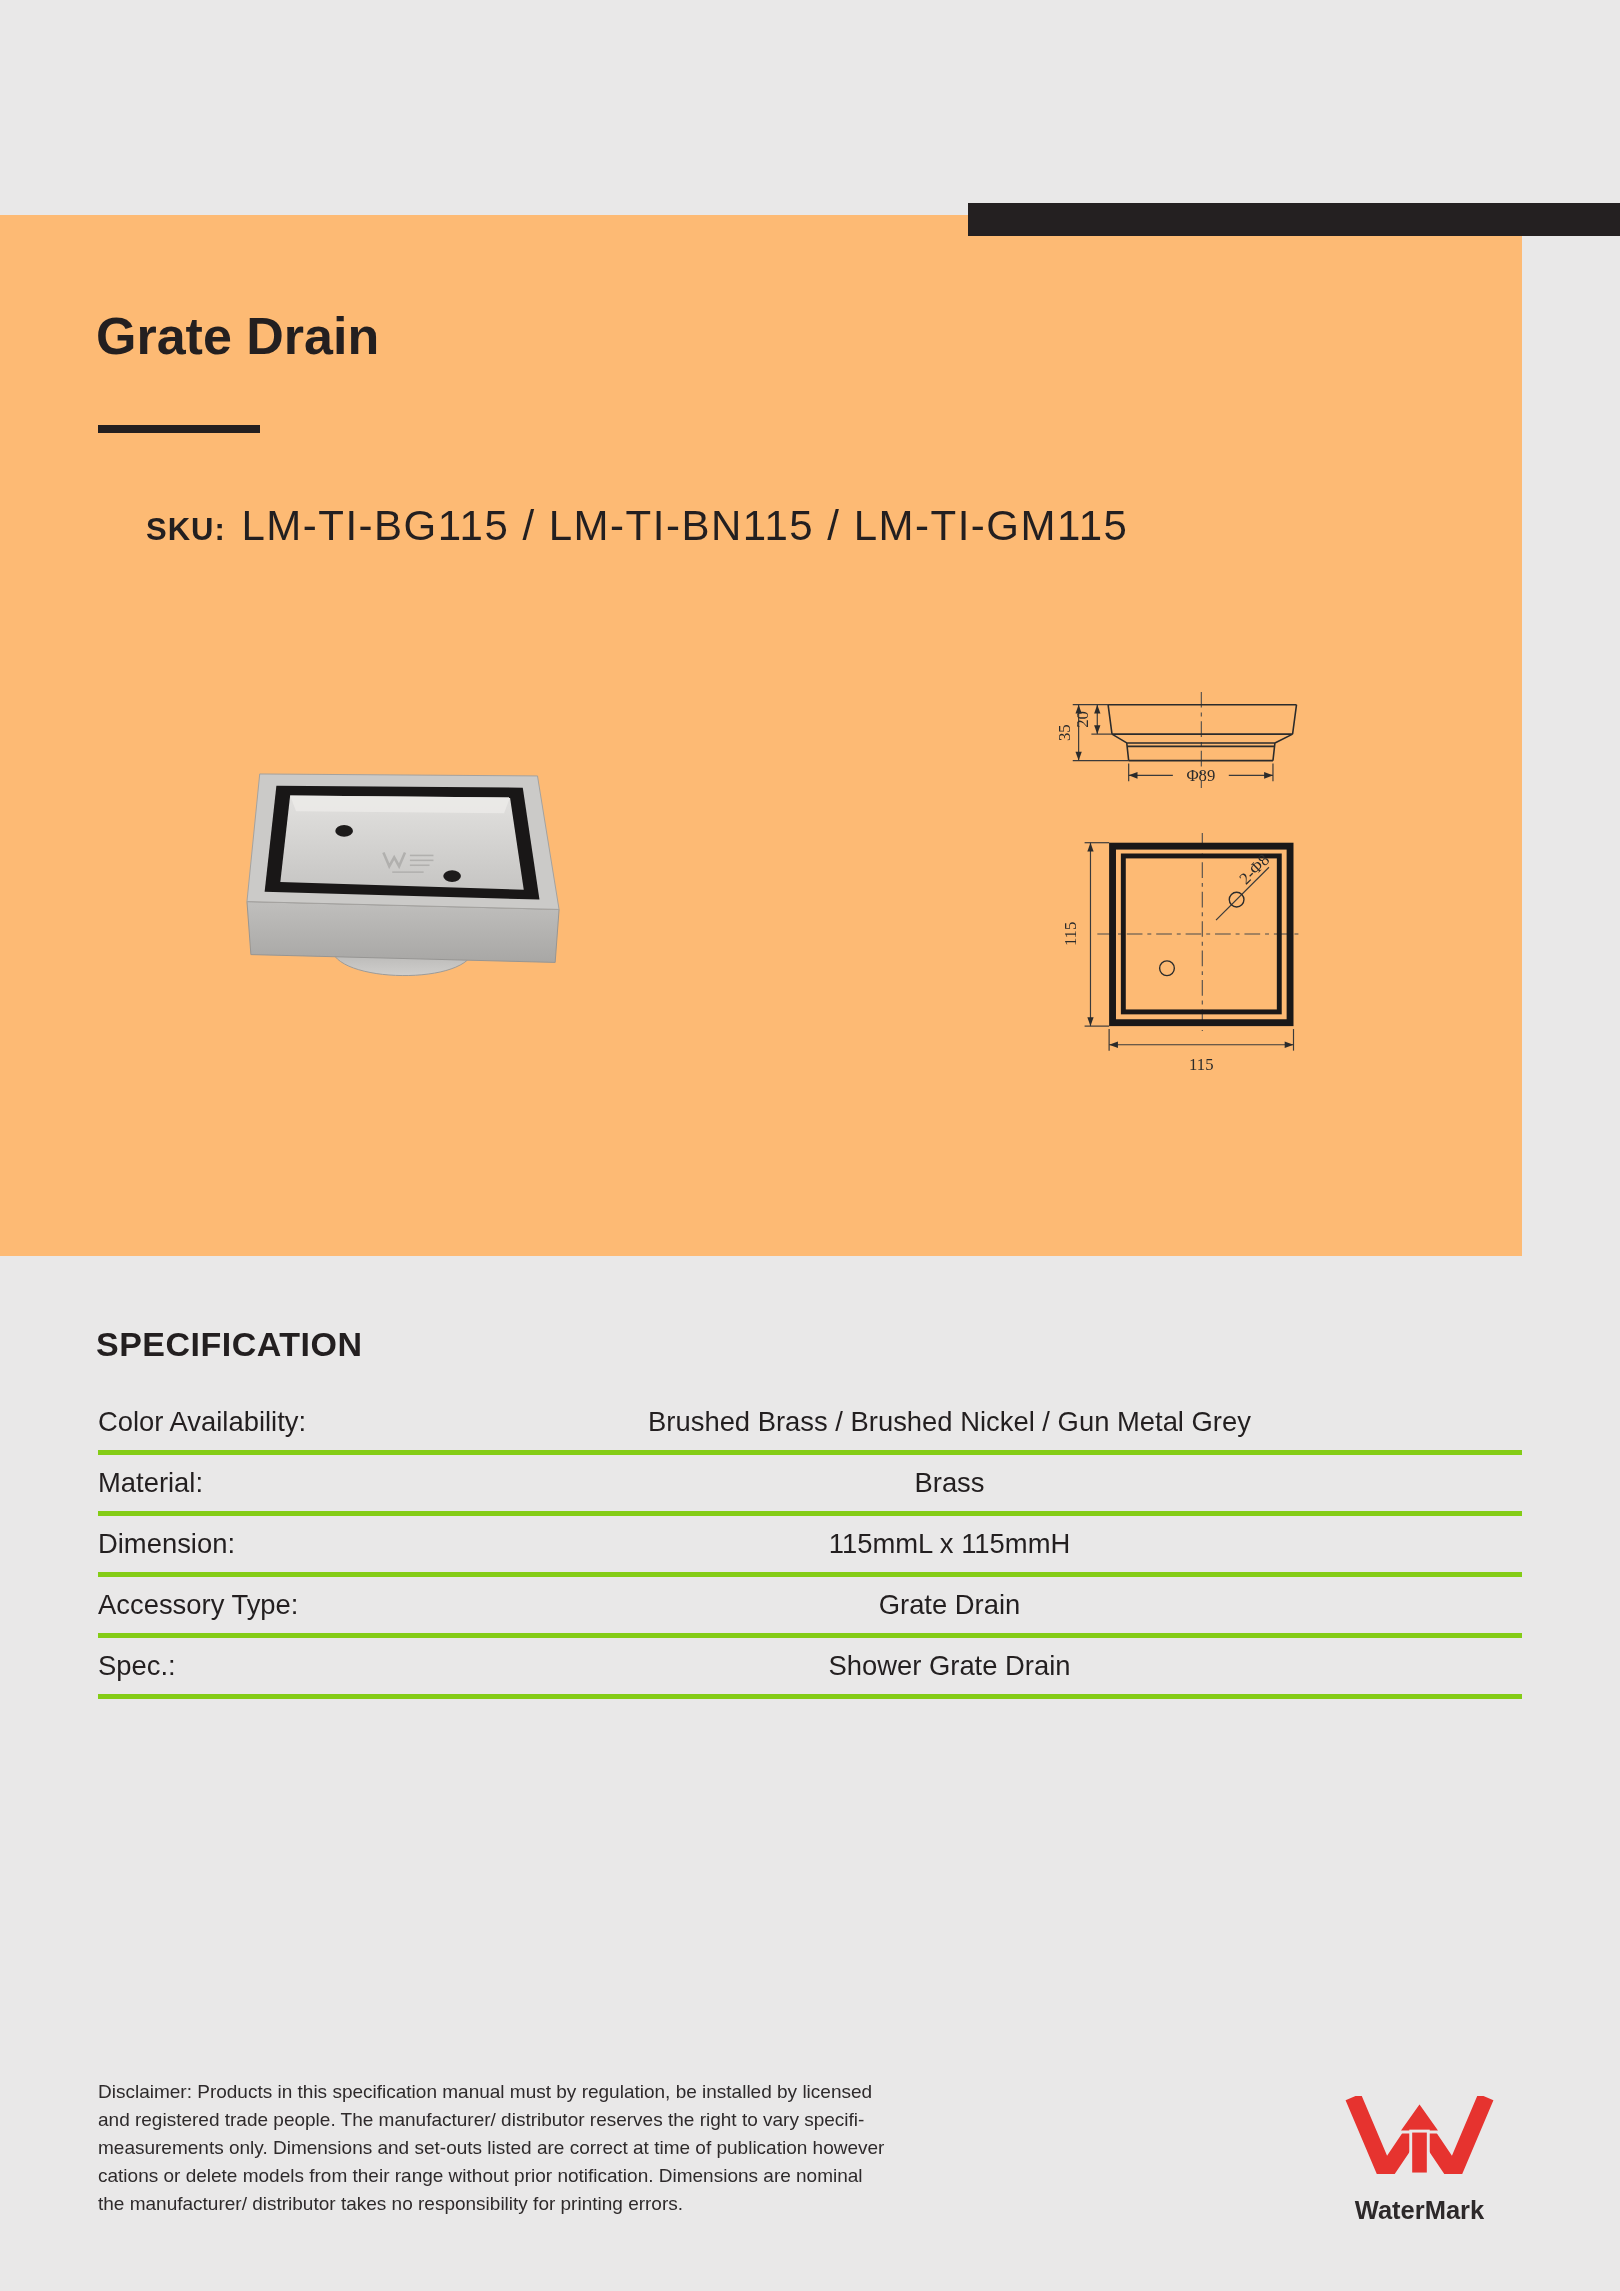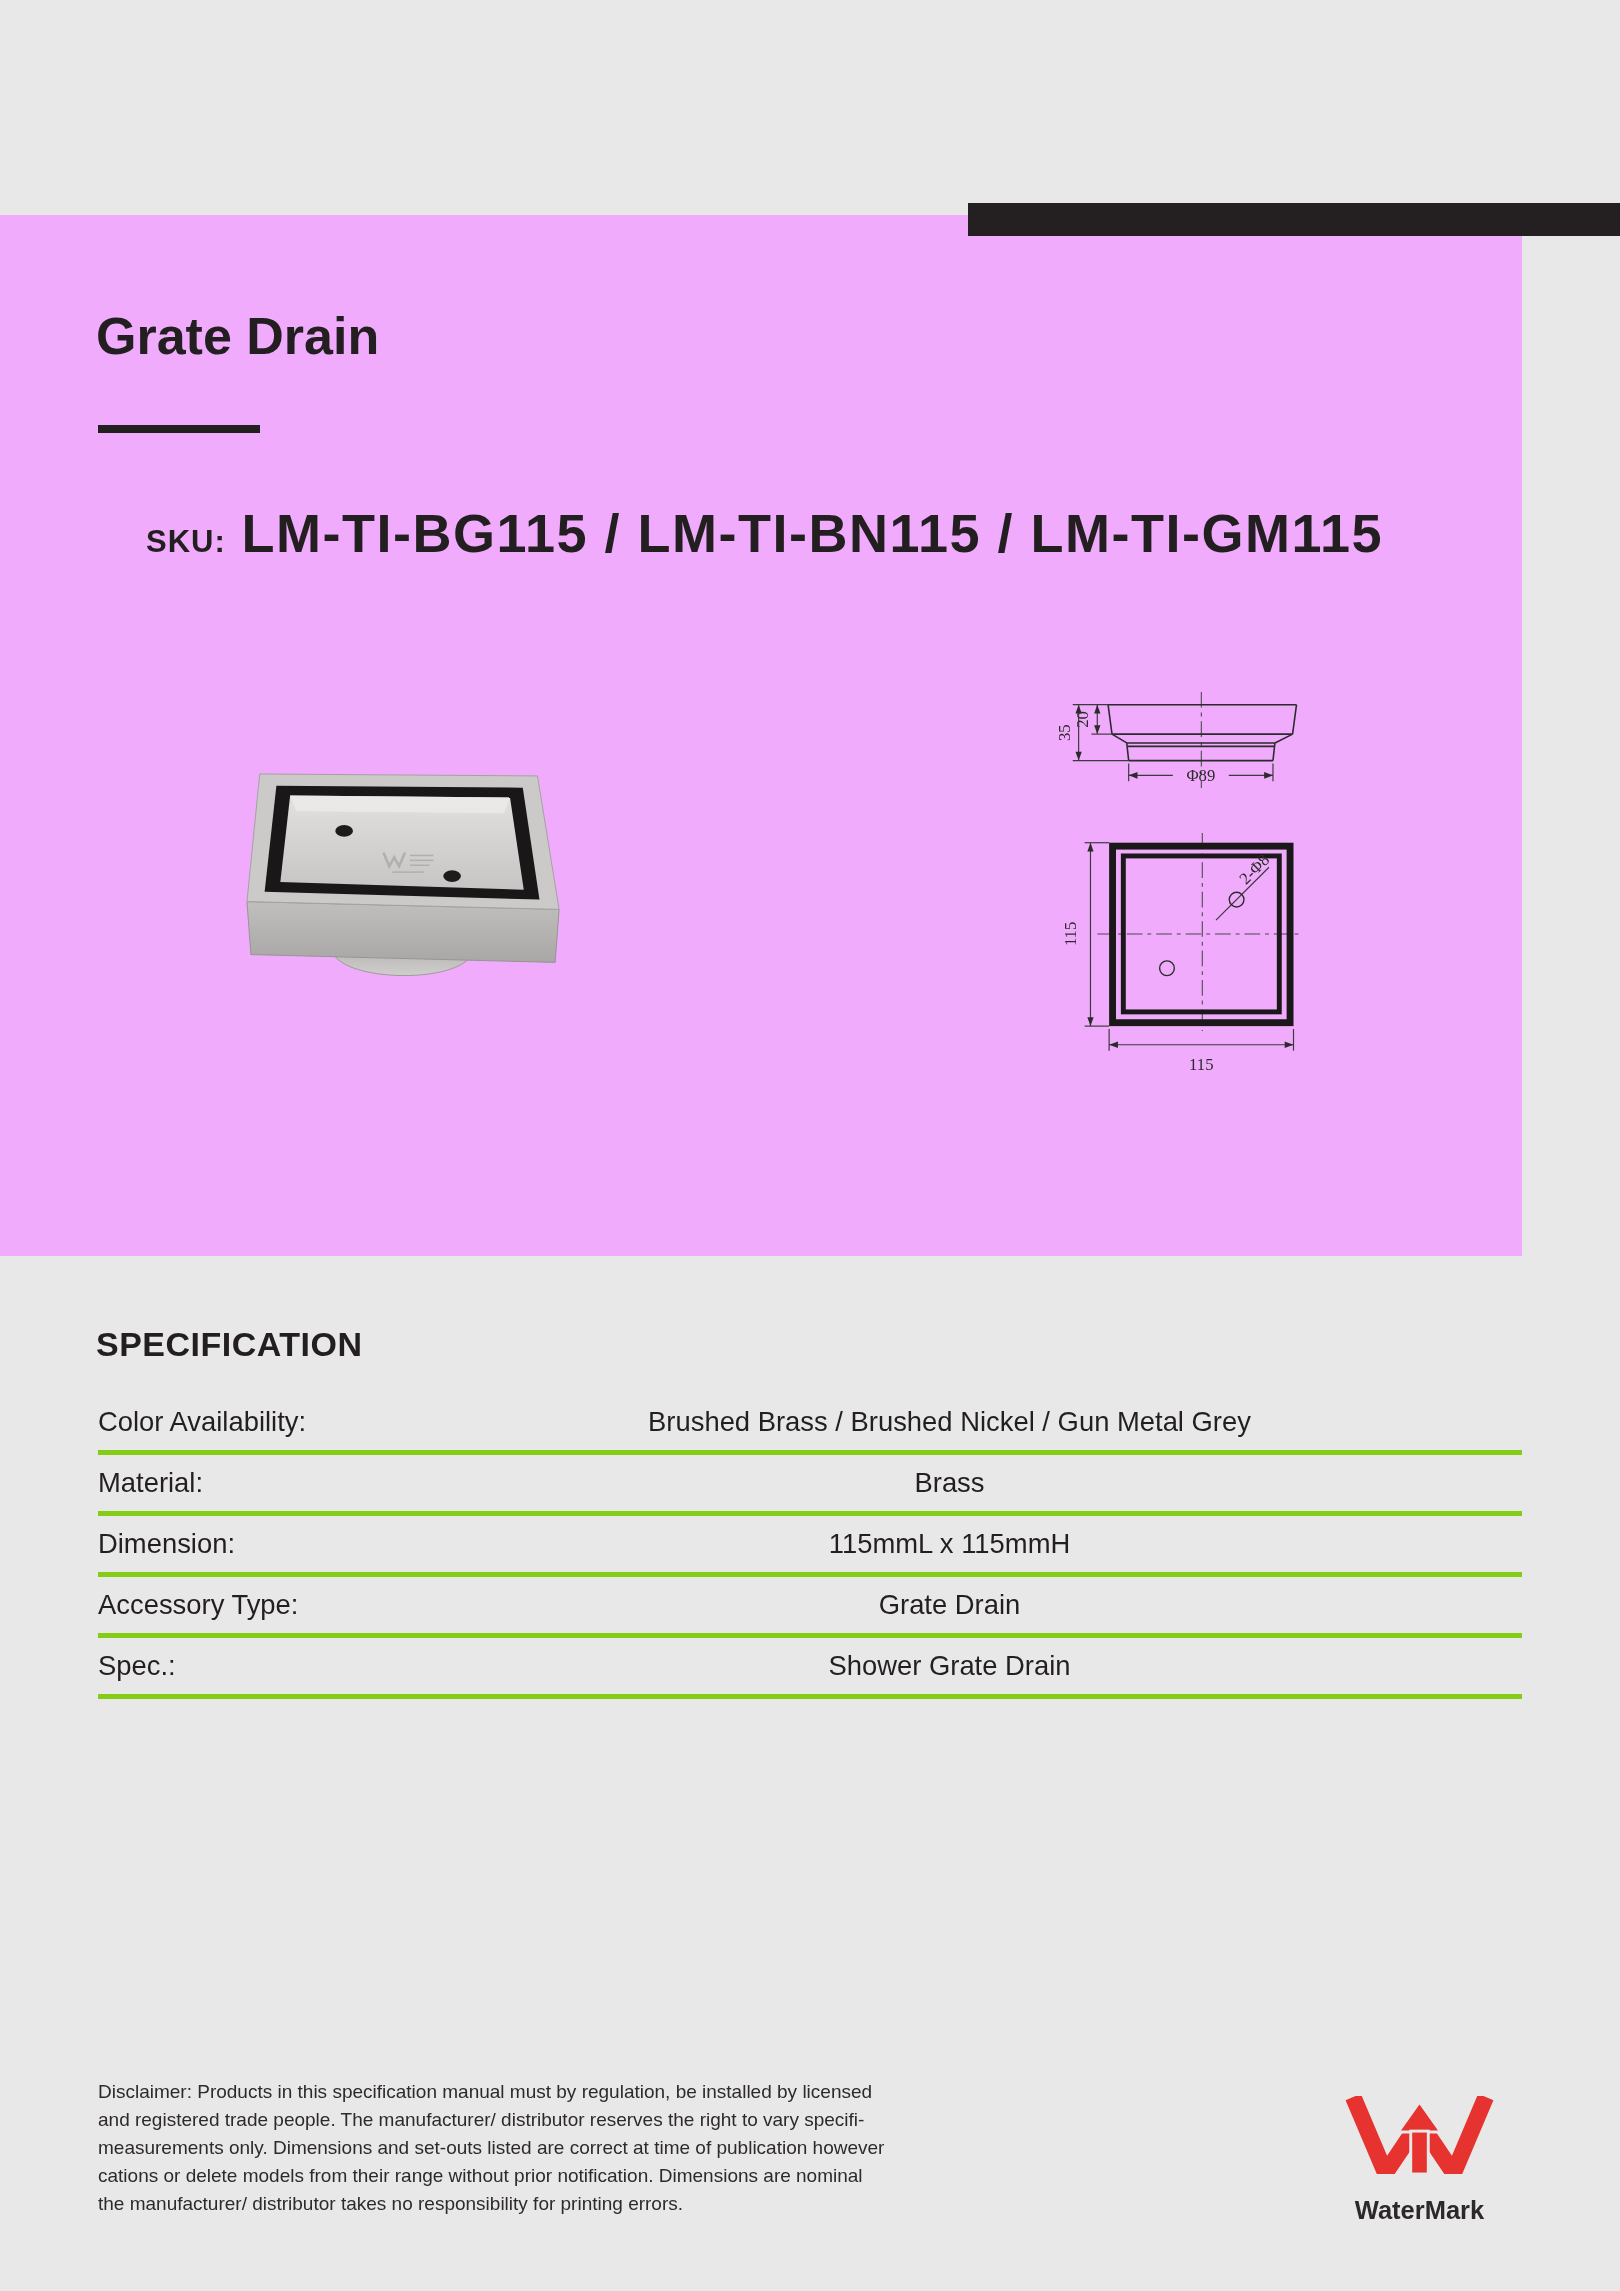--- a/index.html
+++ b/index.html
@@ -1,32 +1,32 @@
 <!DOCTYPE html>
 <html><head>
 <meta charset="utf-8">
 <style>
   html,body{margin:0;padding:0;background:#f2f2f2;}
   .page{
-    position:relative;width:1620px;height:2292px;background:#f0abfc;
+    position:relative;width:1620px;height:2292px;background:#fdba74;
     font-family:"Liberation Sans",sans-serif;color:#231f20;overflow:hidden;
     margin:0 auto;
   }
   .abs{position:absolute;}
   
   .bg-top{left:0;top:0;width:1620px;height:215px;background:#e9e8e8;}
   .bg-right-strip{left:1522px;top:215px;width:98px;height:1041px;background:#e9e8e8;}
   .bg-bottom{left:0;top:1256px;width:1620px;height:1036px;background:#e9e8e8;}
   .dark-bar{left:968px;top:203px;width:652px;height:33px;background:#242021;}
   
   .page-title{left:96px;top:306px;font-size:52px;font-weight:700;letter-spacing:0px;}
   .title-underline{left:98px;top:425px;width:162px;height:7.8px;background:#231f20;}
   .sku-line{left:98px;top:502px;display:flex;align-items:baseline;white-space:nowrap;margin-left:48px;}
   .sku-label{font-size:31px;font-weight:700;letter-spacing:1px;}
-  .sku-value{font-size:54px;font-weight:700;letter-spacing:1.5px;margin-left:15.7px;}
+  .sku-value{font-size:42px;font-weight:400;letter-spacing:1.5px;margin-left:15.7px;}
   
   .photo{left:245px;top:770px;width:319px;height:218px;}
   
   .side-view{left:1059px;top:686px;width:265px;height:108px;}
   .plan-view{left:1059px;top:828px;width:265px;height:255px;}
   .dim-text{font-family:"Liberation Serif",serif;font-size:17px;fill:#2b2b2b;}
   .draw-line{stroke:#2b2b2b;stroke-width:1.6;fill:none;}
   .thin-line{stroke:#3a3a3a;stroke-width:1.2;fill:none;}
   .center-line{stroke:#4a4a4a;stroke-width:1.1;fill:none;stroke-dasharray:16 5 4 5;}
   .arrow{fill:#2b2b2b;}

